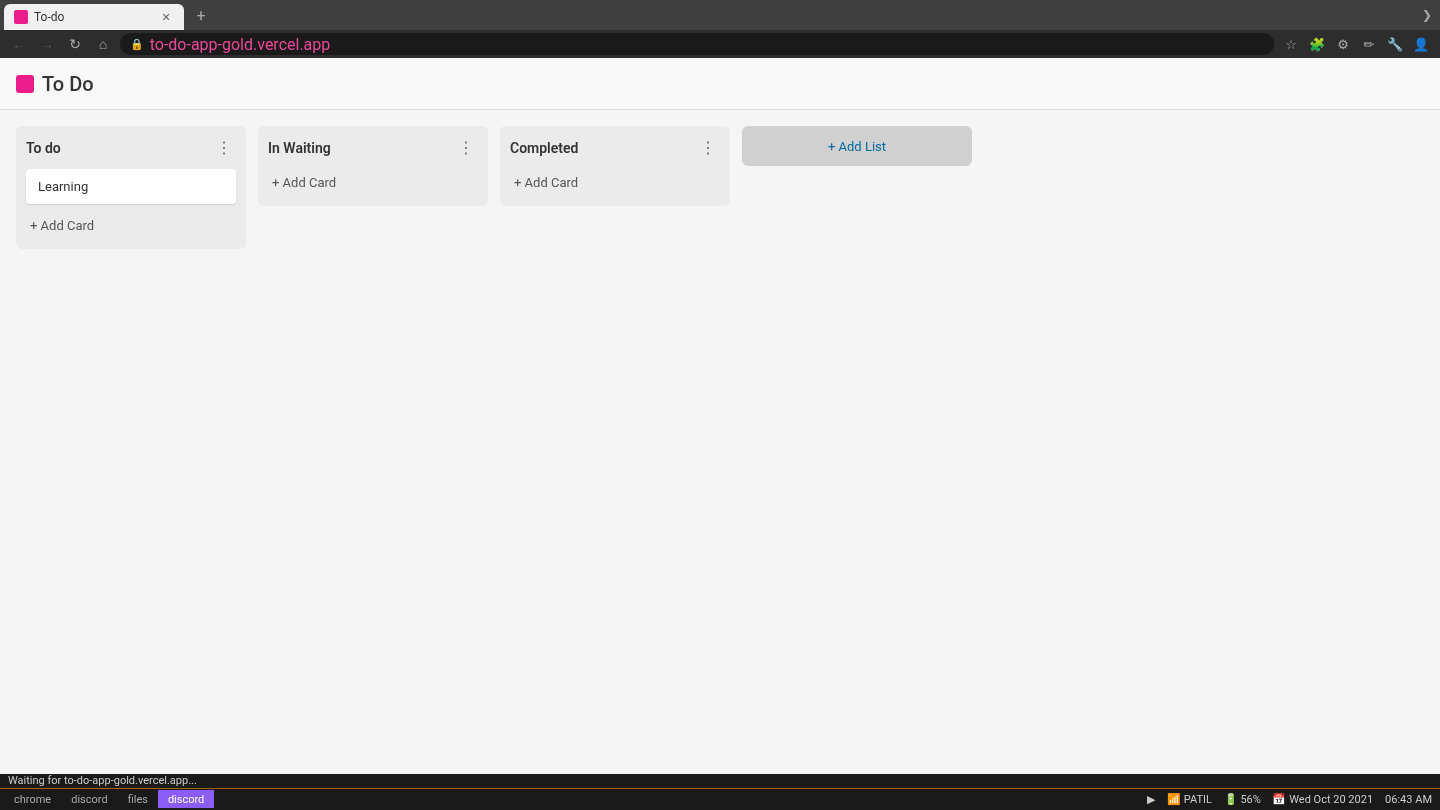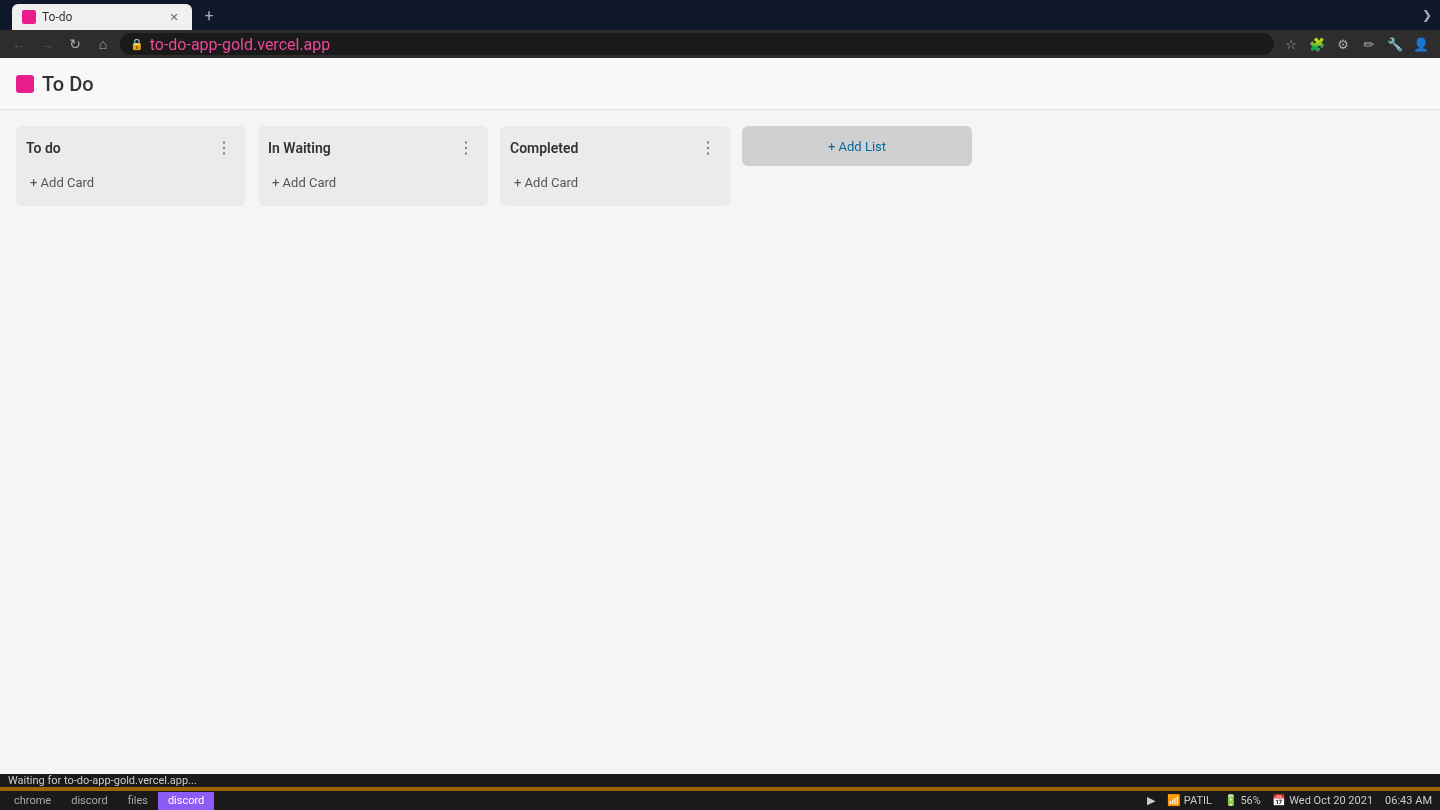--- a/index.html
+++ b/index.html
@@ -18,24 +18,24 @@
     }
 
     
     .browser-chrome {
       background: #2d2d2d;
       height: 58px;
     }
 
     .browser-tabs {
       height: 30px;
-      background: #0f172a;
+      background: #404040;
       display: flex;
       align-items: flex-end;
-      padding-left: 12px;
+      padding-left: 4px;
     }
 
     .browser-tab {
       display: flex;
       align-items: center;
       height: 26px;
       background: #f0f0f0;
       border-radius: 6px 6px 0 0;
       padding: 0 10px;
       min-width: 180px;
@@ -288,21 +288,21 @@
       align-items: center;
       padding: 0 8px;
       font-size: 11px;
       color: #ccc;
     }
 
     .taskbar-line {
       height: 29px;
       display: flex;
       align-items: center;
-      border-top: 4px solid #a16207;
+      border-top: 1px solid #a16207;
     }
 
     .taskbar-apps {
       display: flex;
       align-items: center;
       padding: 0 4px;
       gap: 0;
     }
 
     .taskbar-app {
@@ -373,20 +373,21 @@
   </div>
 </div>
 
 <div class="board">
 
   <div class="list-column">
     <div class="list-header">
       <span class="list-title">To do</span>
       <div class="list-menu-btn">⋮</div>
     </div>
+    <div class="card">Learning</div>
     <div class="add-card-btn">+ Add Card</div>
   </div>
 
   <div class="list-column">
     <div class="list-header">
       <span class="list-title">In Waiting</span>
       <div class="list-menu-btn">⋮</div>
     </div>
     <div class="add-card-btn">+ Add Card</div>
   </div>

